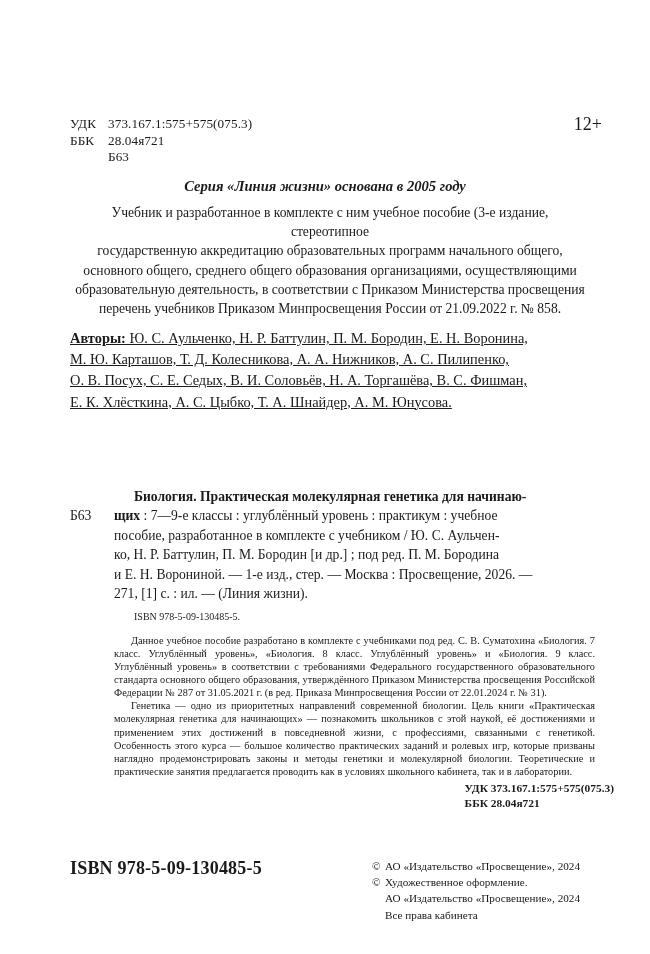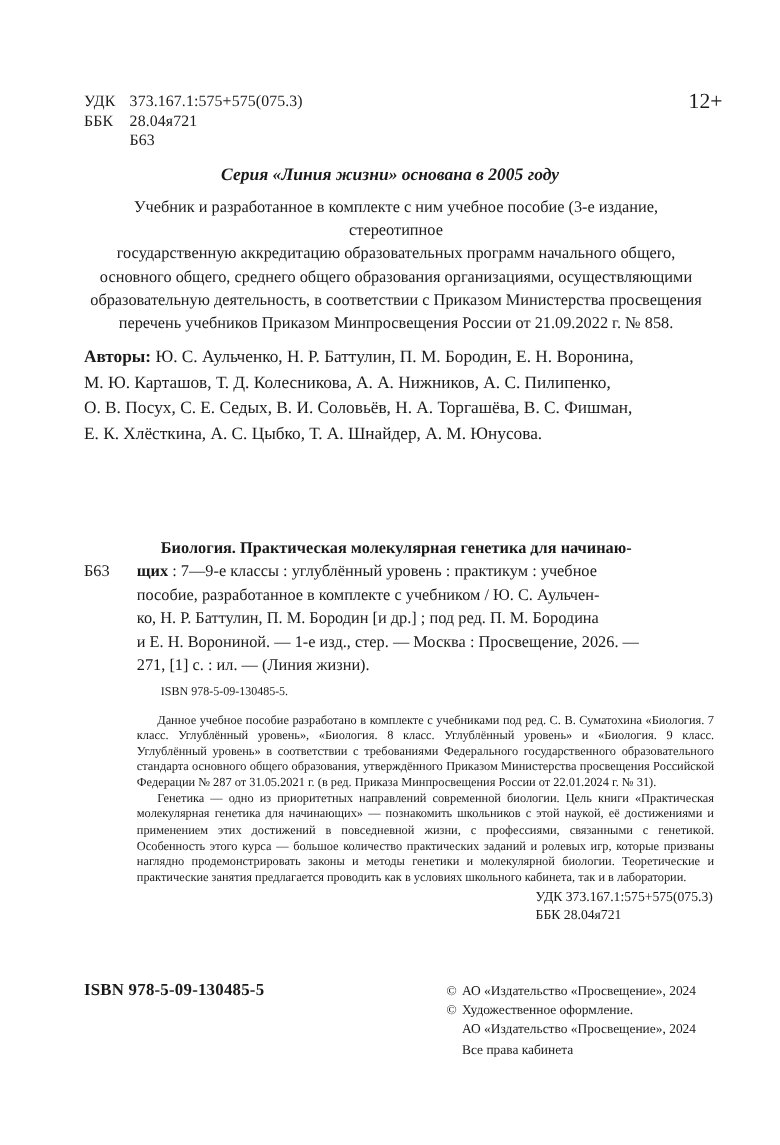--- a/index.html
+++ b/index.html
@@ -14,20 +14,21 @@
     position: relative;
     font-family: "Liberation Serif", "DejaVu Serif", serif;
     color: #1a1a1a;
     -webkit-font-smoothing: antialiased;
   }
 
   .page {
     position: absolute;
     inset: 0;
     padding: 16px;
+    margin-top: 40px;
   }
 
   
   .top-block {
     position: absolute;
     left: 70px;
     top: 76px;
     right: 48px;
   }
   .class-row {
@@ -80,21 +81,21 @@
   
   .authors {
     position: absolute;
     left: 70px;
     right: 48px;
     top: 288px;
     font-size: 14.4px;
     line-height: 21.2px;
   }
   .authors b { font-weight: 700; }
-  .authors .ln { display: block; white-space: nowrap; }
+  .authors .ln { display: block; white-space: nowrap; text-decoration: underline; }
 
   
   .record {
     position: absolute;
     left: 70px;
     right: 55px;
     top: 447px;
   }
   .record-head {
     display: flex;
@@ -131,36 +132,36 @@
   }
   .annotation p {
     margin: 0;
     text-indent: 17px;
   }
   .annotation p + p { margin-top: 0; }
 
   
   .footer-class {
     position: absolute;
-    right: 56px;
+    right: 36px;
     top: 741px;
     text-align: left;
-    font-weight: 400;
+    font-weight: 700;
     font-size: 11.4px;
     line-height: 14.6px;
   }
   .footer-class div { white-space: nowrap; }
 
   
   .isbn-bottom {
     position: absolute;
     left: 70px;
     top: 818px;
     font-weight: 700;
-    font-size: 14px;
+    font-size: 18px;
     letter-spacing: 0.2px;
     text-align: right;
   }
   .copyright {
     position: absolute;
     left: 372px;
     top: 818px;
     right: 40px;
     font-size: 11.2px;
     line-height: 16.2px;

